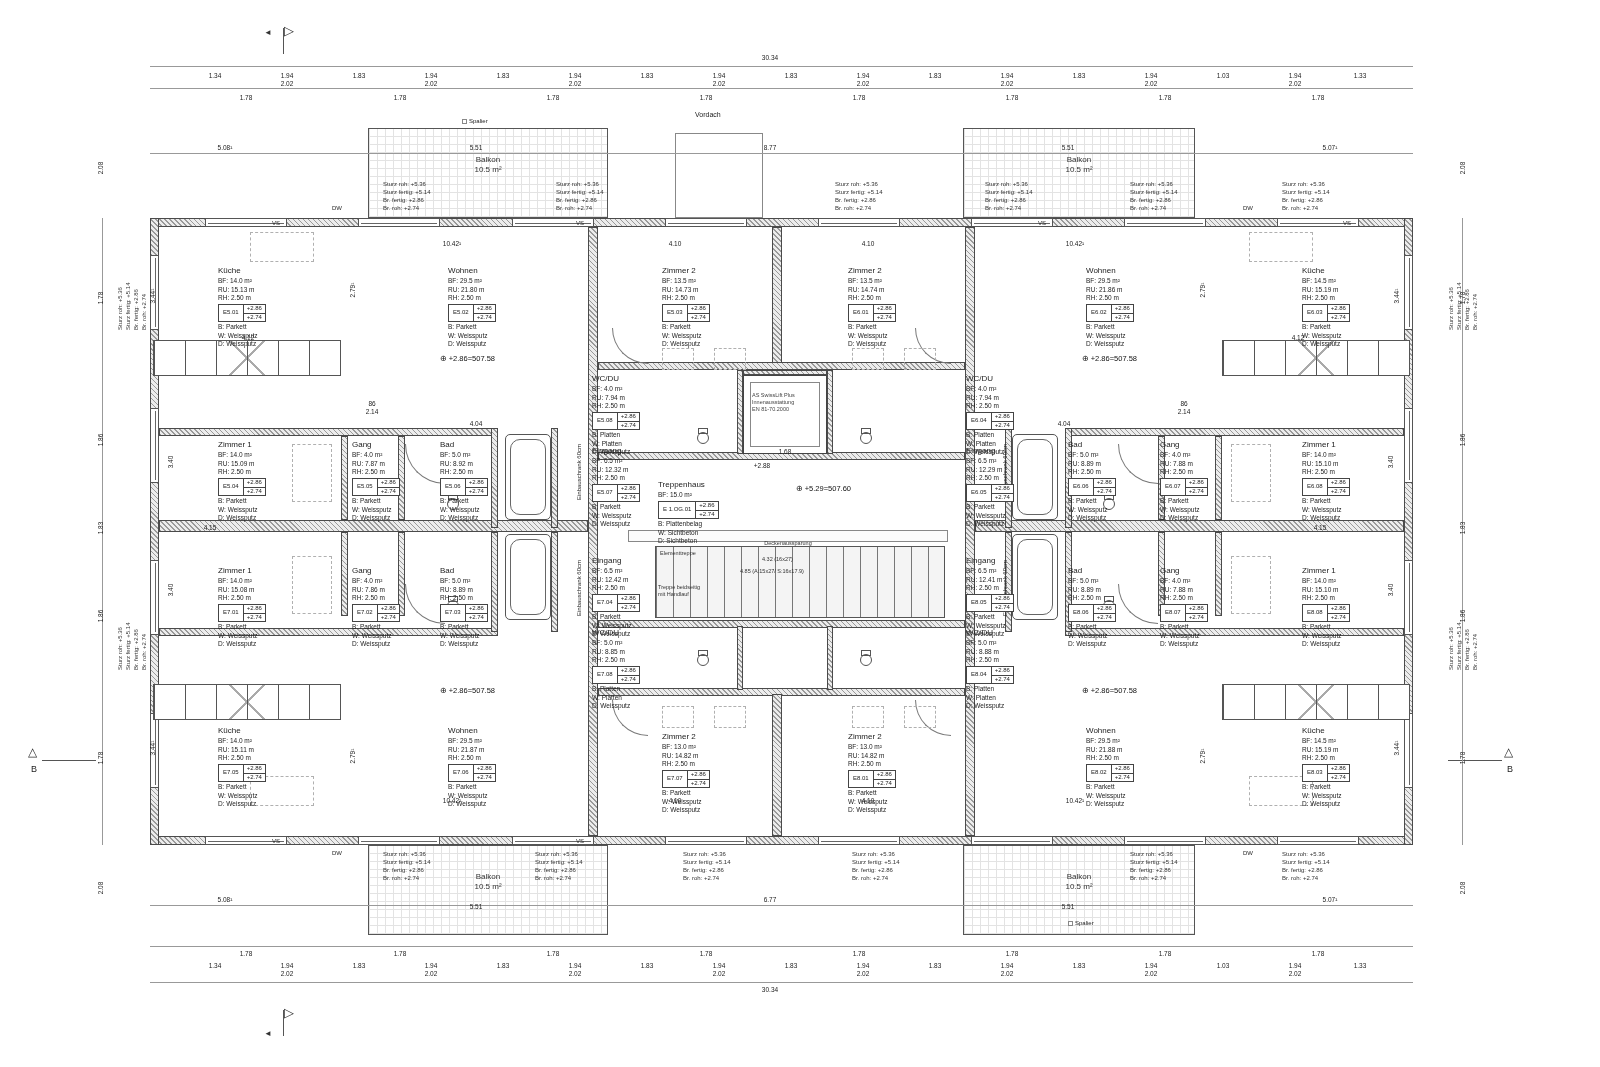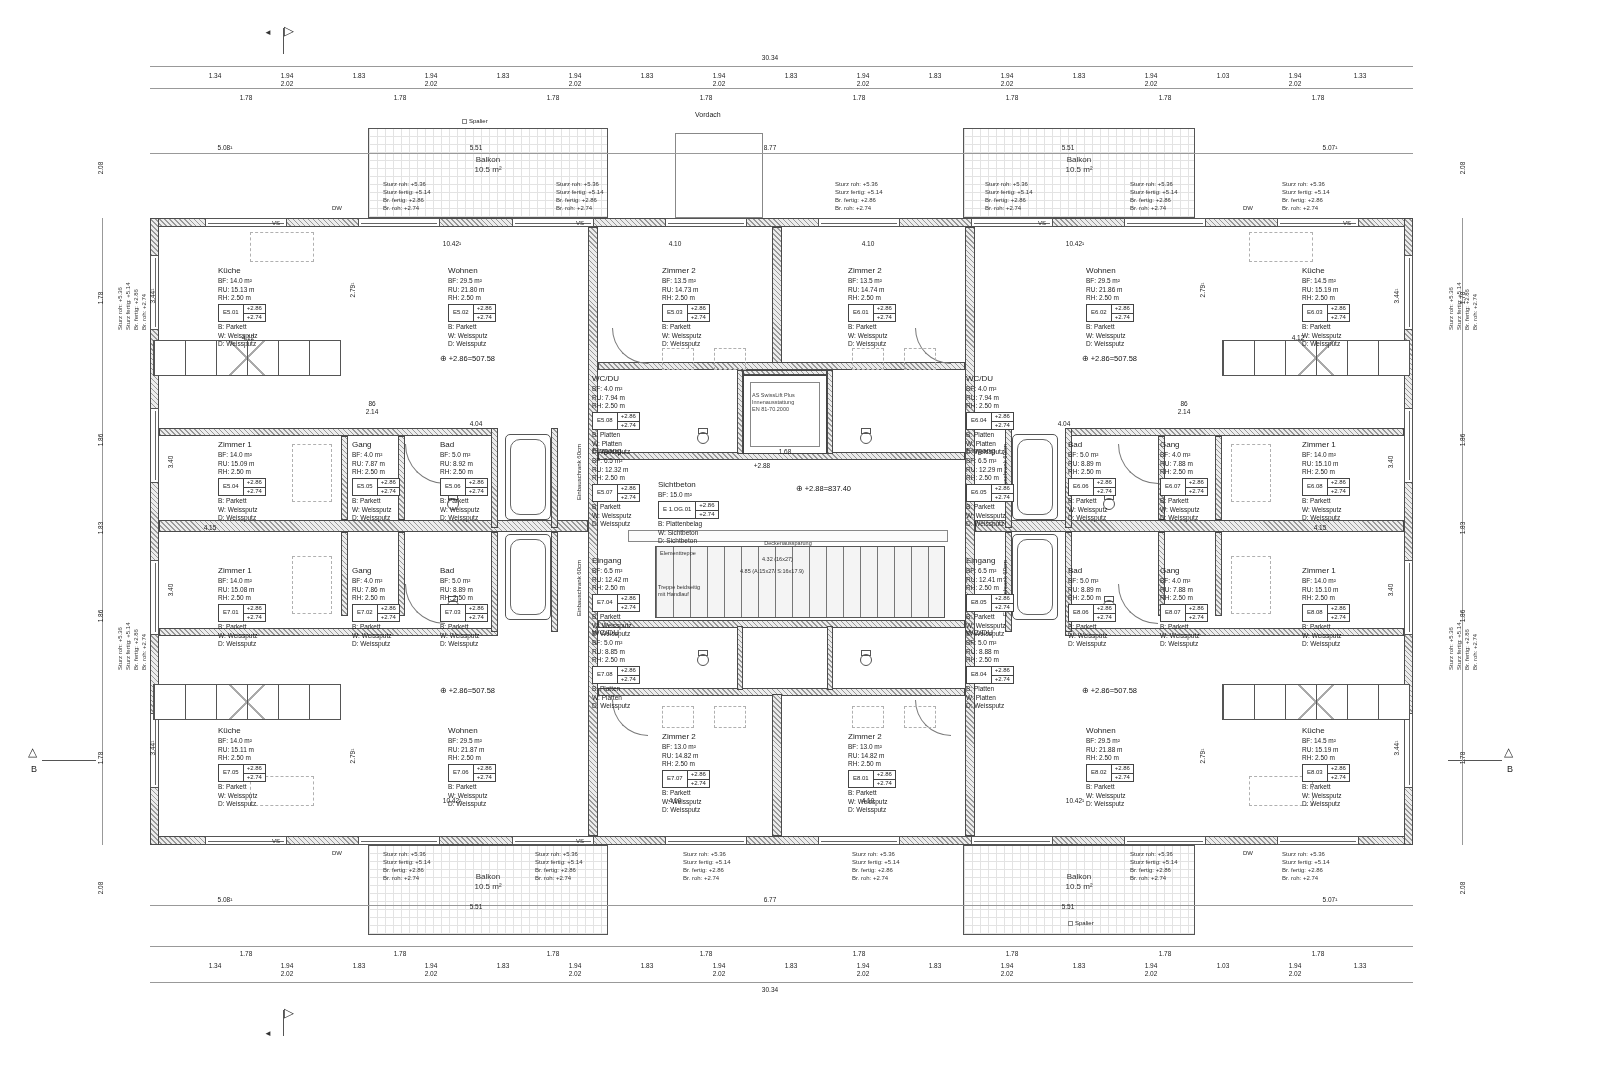--- a/index.html
+++ b/index.html
@@ -92,21 +92,21 @@
   <div class="lifttext" style="left:752px;top:392px;width:70px">
     <div>AS SwissLift Plus</div>
       <div>Innenausstattung</div>
       <div>EN 81-70.2000</div>
   </div>
 
   <div class="lvl" style="left:440px;top:354px"><span class="ic">⊕</span><span>+2.86=507.58</span></div>
   <div class="lvl" style="left:1082px;top:354px"><span class="ic">⊕</span><span>+2.86=507.58</span></div>
   <div class="lvl" style="left:440px;top:686px"><span class="ic">⊕</span><span>+2.86=507.58</span></div>
   <div class="lvl" style="left:1082px;top:686px"><span class="ic">⊕</span><span>+2.86=507.58</span></div>
-  <div class="lvl" style="left:796px;top:484px"><span class="ic">⊕</span><span>+2.88=837.40</span></div>
+  <div class="lvl" style="left:796px;top:484px"><span class="ic">⊕</span><span>+5.29=507.60</span></div>
 
   <div>
     <span class="glyph" style="left:264px;top:29px;font-size:8px">◄</span>
     <span class="vl" style="left:283px;top:28px;height:26px;border-color:#555"></span>
     <span class="glyph" style="left:284px;top:24px;font-size:13px">▷</span>
   </div>
   <div>
     <span class="glyph" style="left:264px;top:1030px;font-size:8px">◄</span>
     <span class="vl" style="left:283px;top:1010px;height:26px;border-color:#555"></span>
     <span class="glyph" style="left:284px;top:1006px;font-size:13px">▷</span>
@@ -741,21 +741,21 @@
         <span class="lv">
           <i class="f-l1">+2.86</i>
           <i class="f-l2">+2.74</i>
         </span>
       </div>
       <div class="rl f-m1">B: Parkett</div>
       <div class="rl f-m2">W: Weissputz</div>
       <div class="rl f-m3">D: Weissputz</div>
     </div>
     <div class="room" style="left: 658px; top: 480px;">
-      <div class="rt">Sichtbeton</div>
+      <div class="rt">Treppenhaus</div>
       <div class="rl f-bf">BF: 15.0 m²</div>
       
       
       <div class="nrbox">
         <span class="nr">E 1.OG.01</span>
         <span class="lv">
           <i class="f-l1">+2.86</i>
           <i class="f-l2">+2.74</i>
         </span>
       </div>

